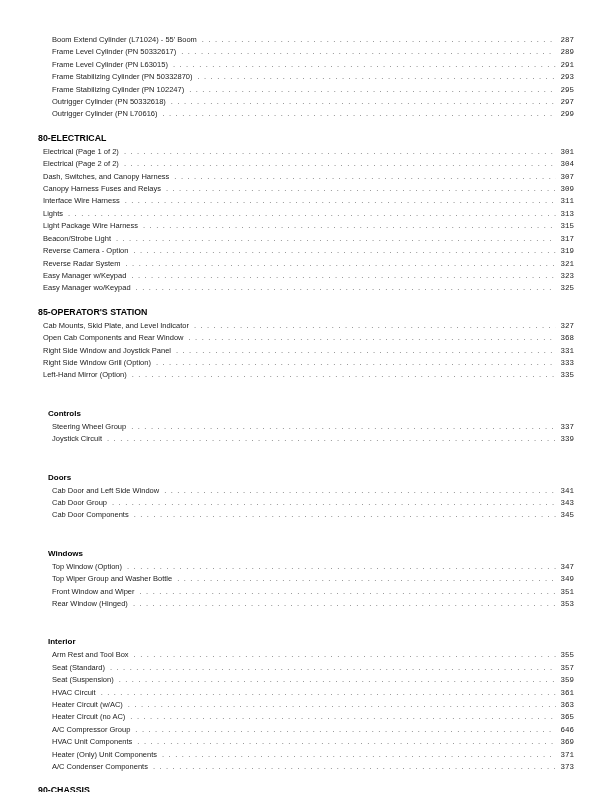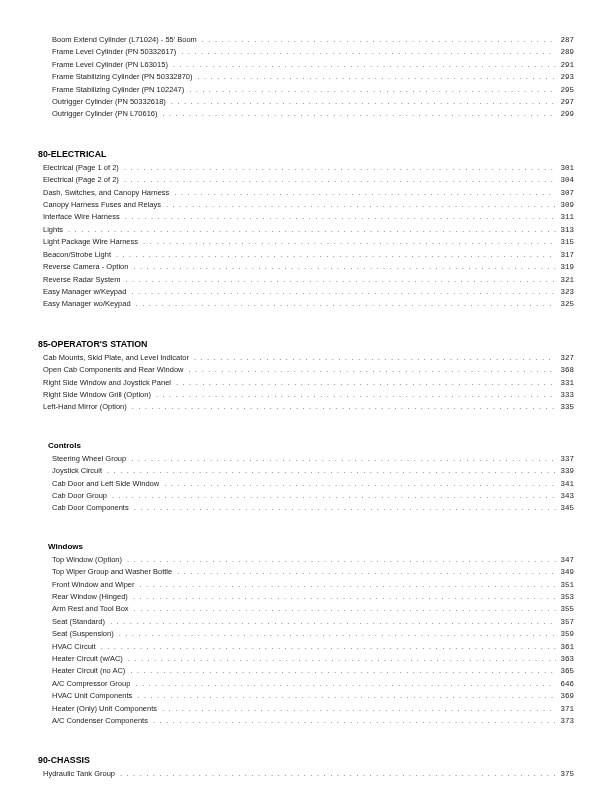--- a/index.html
+++ b/index.html
@@ -33,21 +33,21 @@
     color:#4a4a4a;
     margin:0 4px 0 5px;
   }
   .pageno{
     white-space:nowrap;
     min-width:14px;
     text-align:right;
     font-family:Liberation Mono, monospace;
   }
   .heading{font-weight:bold;color:#000;white-space:nowrap}
-  .heading.h1{font-size:8.8px;line-height:13px;margin-top:27px;margin-bottom:1px}
+  .heading.h1{font-size:8.8px;line-height:13px;margin-top:11px;margin-bottom:1px}
   .heading.h2{font-size:8px;line-height:12px;margin-top:26px;margin-bottom:1px;padding-left:10px}
 </style>
 </head>
 <body>
 
 <div class="page">
   <div id="toc">
       <div class="row indent2">
         <span class="title">Boom Extend Cylinder (L71024) - 55' Boom</span>
         <span class="leader">. . . . . . . . . . . . . . . . . . . . . . . . . . . . . . . . . . . . . . . . . . . . . . . . . . . . . . . . . . . . . . . . . . . . . . . . . . . . . . . . . . . . . . . . . . . . . . . . . . . . . . . . . . . . . . . . . . . . . . . . . . . . . . . . . . . . . . . . . . . . . . . . . . . . . . . . . . . . . . . . . . . . . . . . . . . . . . . . . . . . . . . . . . . . . . . . . . . . . . . . . . . . . . . . . . . . . . . . . . . . </span>
@@ -174,20 +174,21 @@
       <div class="row indent2">
         <span class="title">Steering Wheel Group</span>
         <span class="leader">. . . . . . . . . . . . . . . . . . . . . . . . . . . . . . . . . . . . . . . . . . . . . . . . . . . . . . . . . . . . . . . . . . . . . . . . . . . . . . . . . . . . . . . . . . . . . . . . . . . . . . . . . . . . . . . . . . . . . . . . . . . . . . . . . . . . . . . . . . . . . . . . . . . . . . . . . . . . . . . . . . . . . . . . . . . . . . . . . . . . . . . . . . . . . . . . . . . . . . . . . . . . . . . . . . . . . . . . . . . . </span>
         <span class="pageno">337</span>
       </div>
       <div class="row indent2">
         <span class="title">Joystick Circuit</span>
         <span class="leader">. . . . . . . . . . . . . . . . . . . . . . . . . . . . . . . . . . . . . . . . . . . . . . . . . . . . . . . . . . . . . . . . . . . . . . . . . . . . . . . . . . . . . . . . . . . . . . . . . . . . . . . . . . . . . . . . . . . . . . . . . . . . . . . . . . . . . . . . . . . . . . . . . . . . . . . . . . . . . . . . . . . . . . . . . . . . . . . . . . . . . . . . . . . . . . . . . . . . . . . . . . . . . . . . . . . . . . . . . . . . </span>
         <span class="pageno">339</span>
       </div>
+      <div class="heading h2">Doors</div>
       <div class="row indent2">
         <span class="title">Cab Door and Left Side Window</span>
         <span class="leader">. . . . . . . . . . . . . . . . . . . . . . . . . . . . . . . . . . . . . . . . . . . . . . . . . . . . . . . . . . . . . . . . . . . . . . . . . . . . . . . . . . . . . . . . . . . . . . . . . . . . . . . . . . . . . . . . . . . . . . . . . . . . . . . . . . . . . . . . . . . . . . . . . . . . . . . . . . . . . . . . . . . . . . . . . . . . . . . . . . . . . . . . . . . . . . . . . . . . . . . . . . . . . . . . . . . . . . . . . . . . </span>
         <span class="pageno">341</span>
       </div>
       <div class="row indent2">
         <span class="title">Cab Door Group</span>
         <span class="leader">. . . . . . . . . . . . . . . . . . . . . . . . . . . . . . . . . . . . . . . . . . . . . . . . . . . . . . . . . . . . . . . . . . . . . . . . . . . . . . . . . . . . . . . . . . . . . . . . . . . . . . . . . . . . . . . . . . . . . . . . . . . . . . . . . . . . . . . . . . . . . . . . . . . . . . . . . . . . . . . . . . . . . . . . . . . . . . . . . . . . . . . . . . . . . . . . . . . . . . . . . . . . . . . . . . . . . . . . . . . . </span>
         <span class="pageno">343</span>
       </div>
@@ -210,20 +211,21 @@
       <div class="row indent2">
         <span class="title">Front Window and Wiper</span>
         <span class="leader">. . . . . . . . . . . . . . . . . . . . . . . . . . . . . . . . . . . . . . . . . . . . . . . . . . . . . . . . . . . . . . . . . . . . . . . . . . . . . . . . . . . . . . . . . . . . . . . . . . . . . . . . . . . . . . . . . . . . . . . . . . . . . . . . . . . . . . . . . . . . . . . . . . . . . . . . . . . . . . . . . . . . . . . . . . . . . . . . . . . . . . . . . . . . . . . . . . . . . . . . . . . . . . . . . . . . . . . . . . . . </span>
         <span class="pageno">351</span>
       </div>
       <div class="row indent2">
         <span class="title">Rear Window (Hinged)</span>
         <span class="leader">. . . . . . . . . . . . . . . . . . . . . . . . . . . . . . . . . . . . . . . . . . . . . . . . . . . . . . . . . . . . . . . . . . . . . . . . . . . . . . . . . . . . . . . . . . . . . . . . . . . . . . . . . . . . . . . . . . . . . . . . . . . . . . . . . . . . . . . . . . . . . . . . . . . . . . . . . . . . . . . . . . . . . . . . . . . . . . . . . . . . . . . . . . . . . . . . . . . . . . . . . . . . . . . . . . . . . . . . . . . . </span>
         <span class="pageno">353</span>
       </div>
+      <div class="heading h2">Interior</div>
       <div class="row indent2">
         <span class="title">Arm Rest and Tool Box</span>
         <span class="leader">. . . . . . . . . . . . . . . . . . . . . . . . . . . . . . . . . . . . . . . . . . . . . . . . . . . . . . . . . . . . . . . . . . . . . . . . . . . . . . . . . . . . . . . . . . . . . . . . . . . . . . . . . . . . . . . . . . . . . . . . . . . . . . . . . . . . . . . . . . . . . . . . . . . . . . . . . . . . . . . . . . . . . . . . . . . . . . . . . . . . . . . . . . . . . . . . . . . . . . . . . . . . . . . . . . . . . . . . . . . . </span>
         <span class="pageno">355</span>
       </div>
       <div class="row indent2">
         <span class="title">Seat (Standard)</span>
         <span class="leader">. . . . . . . . . . . . . . . . . . . . . . . . . . . . . . . . . . . . . . . . . . . . . . . . . . . . . . . . . . . . . . . . . . . . . . . . . . . . . . . . . . . . . . . . . . . . . . . . . . . . . . . . . . . . . . . . . . . . . . . . . . . . . . . . . . . . . . . . . . . . . . . . . . . . . . . . . . . . . . . . . . . . . . . . . . . . . . . . . . . . . . . . . . . . . . . . . . . . . . . . . . . . . . . . . . . . . . . . . . . . </span>
         <span class="pageno">357</span>
       </div>

